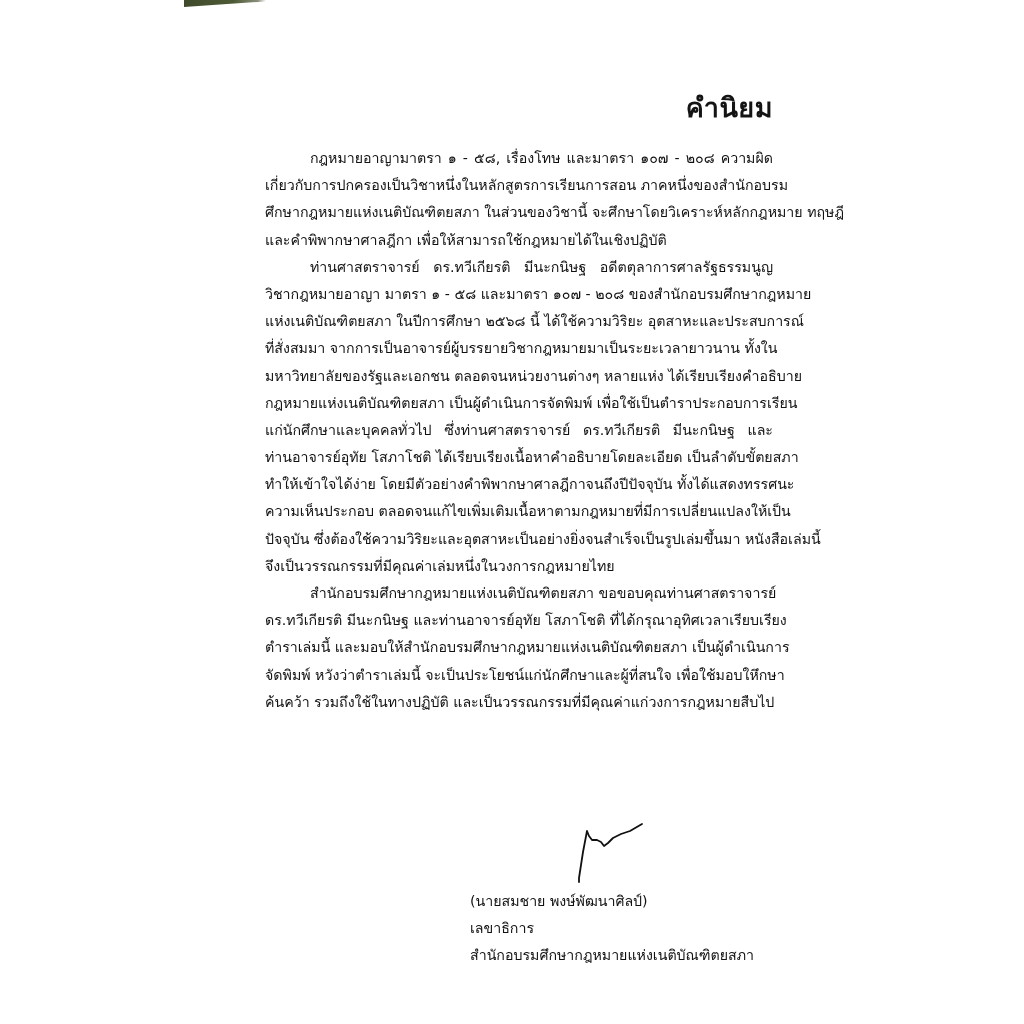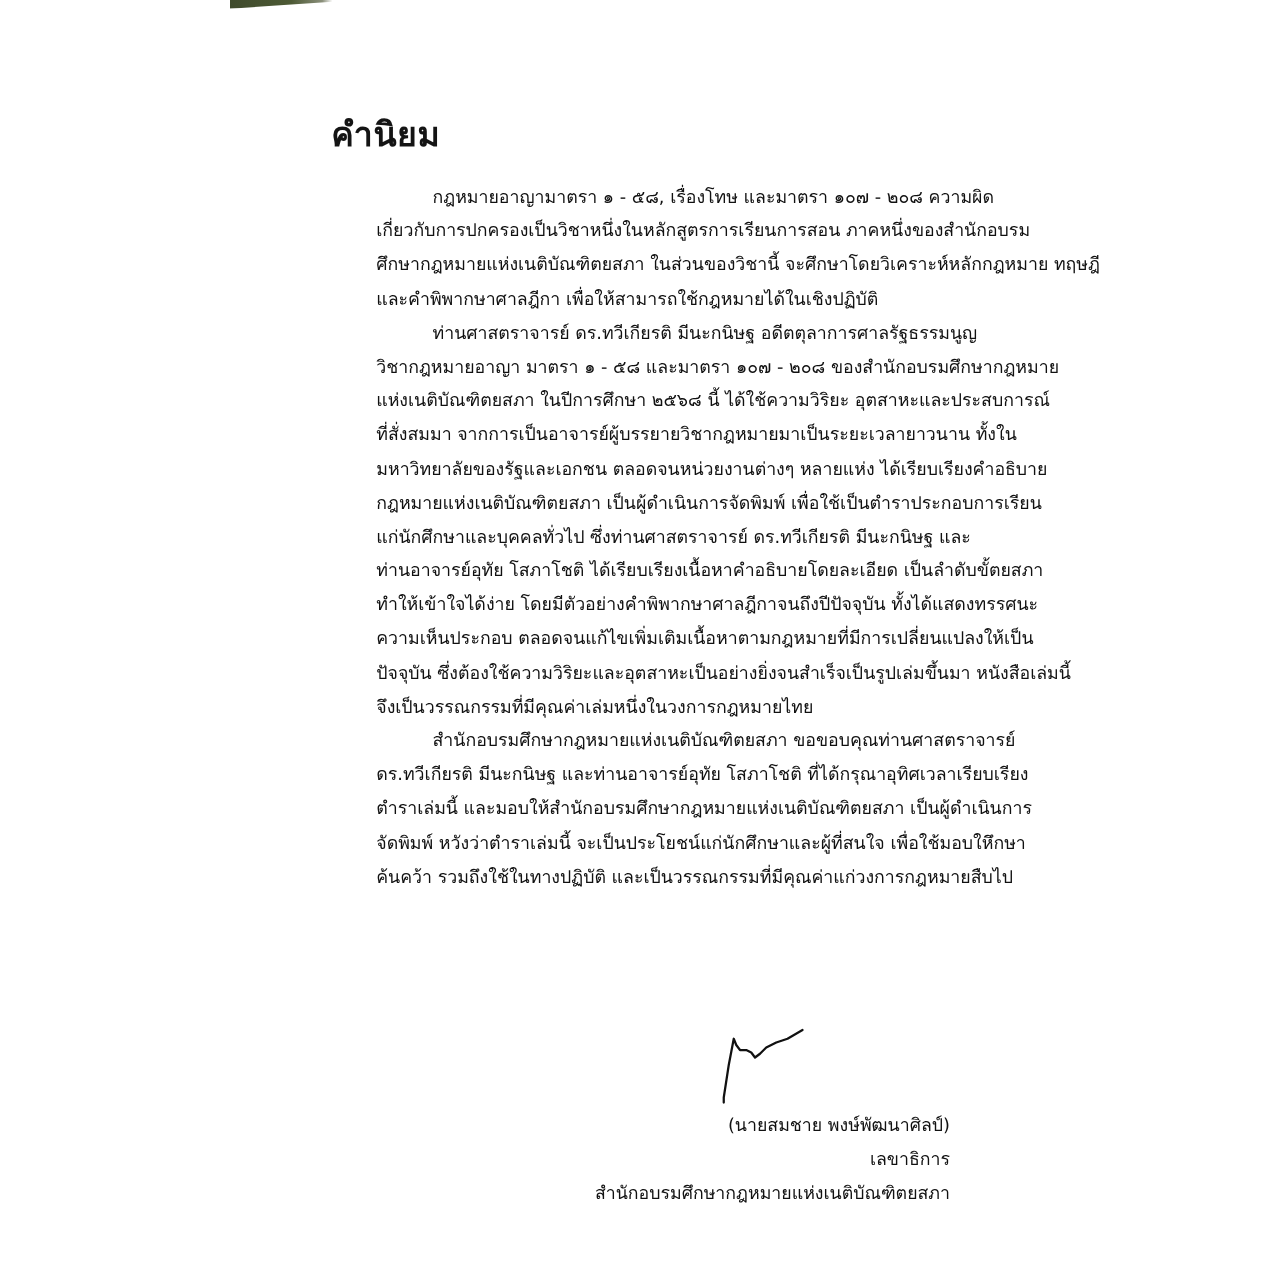--- a/index.html
+++ b/index.html
@@ -28,61 +28,60 @@
     position: absolute;
     left: 265px;
     top: 0;
     width: 508px;
   }
   .title {
     position: absolute;
     left: 0;
     top: 86px;
     width: 508px;
-    text-align: left;
+    text-align: right;
     font-size: 27px;
     font-weight: bold;
     letter-spacing: 0.5px;
     color: #141414;
   }
   .body-text {
     position: absolute;
     left: 0;
     top: 145px;
     width: 508px;
     font-size: 14.2px;
     line-height: 27.2px;
   }
   .line {
     white-space: nowrap;
     height: 27.2px;
     overflow: visible;
     text-align: justify;
     text-align-last: justify;
-    margin-left: 36px;
   }
   .line.last {
     text-align-last: left;
   }
   .line.indent {
     padding-left: 45px;
   }
   .signature {
     position: absolute;
     left: 575px;
     top: 822px;
     width: 70px;
     height: 62px;
   }
   .sig-block {
     position: absolute;
     left: 470px;
     top: 888px;
     width: 290px;
-    text-align: right;
+    text-align: left;
     font-size: 14.2px;
     line-height: 27px;
   }
 </style>
 </head>
 <body>
 
 <div class="corner-artifact"></div>
 
 <div class="page">

